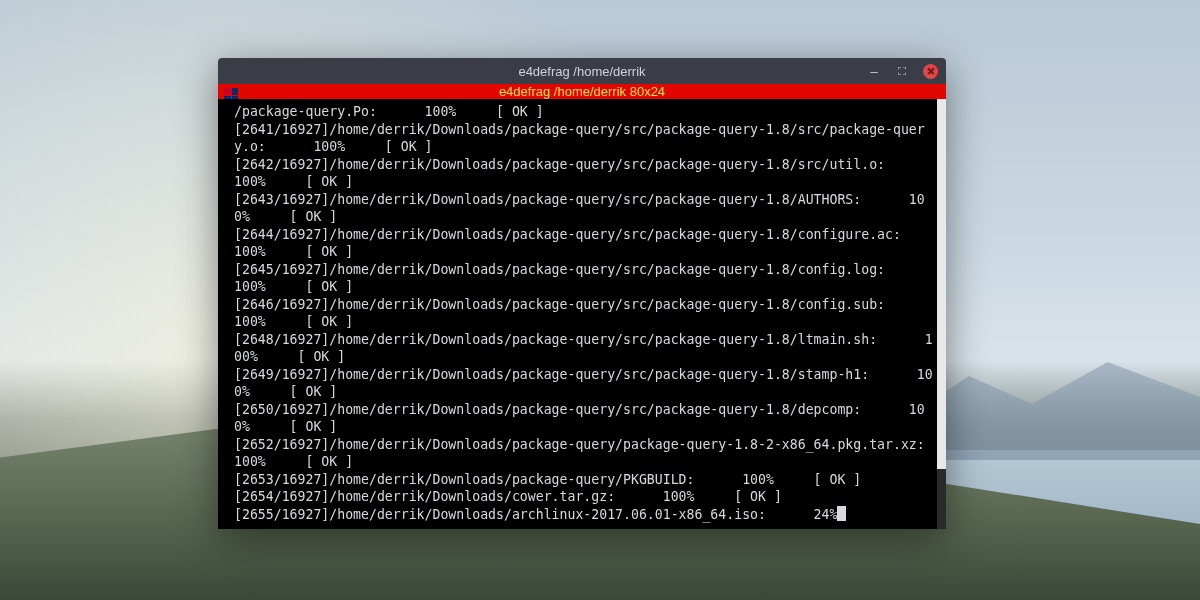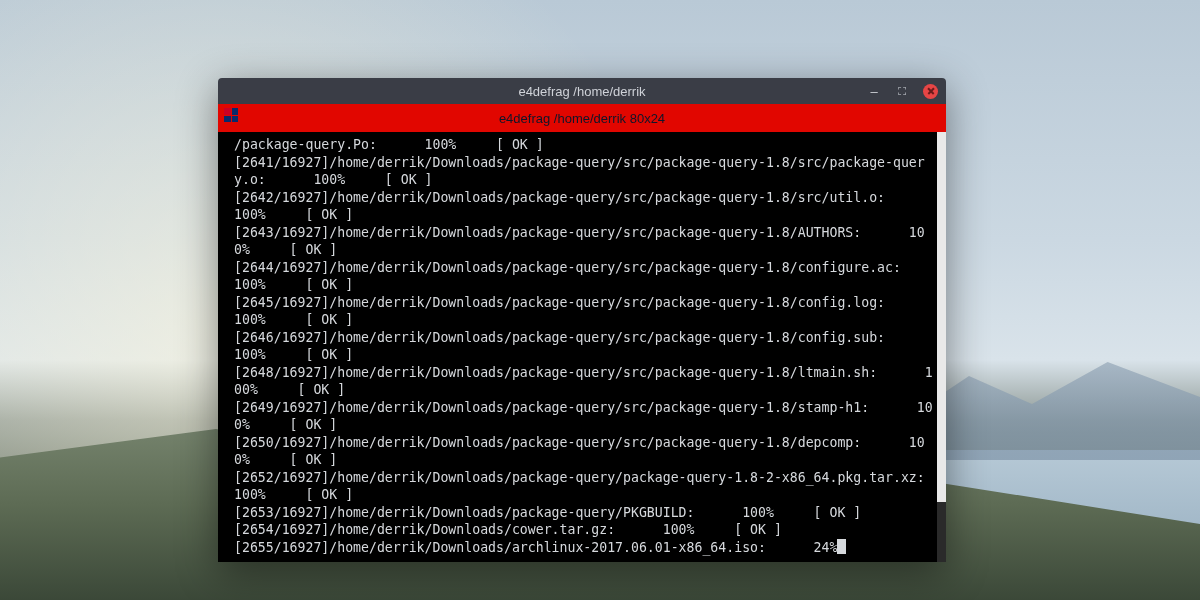--- a/index.html
+++ b/index.html
@@ -33,21 +33,20 @@
   }
 
   .window {
     position: absolute;
     left: 218px; top: 58px;
     width: 728px;
     box-shadow: 0 10px 40px rgba(0,0,0,0.45);
     border-radius: 4px 4px 0 0;
     overflow: hidden;
     font-size: 0; 
-    margin-top: 20px;
   }
   .titlebar {
     height: 26px;
     background: #3a3d46;
     display: flex; align-items: center; justify-content: center;
     position: relative;
     font-size: 13px;
     color: #cfd2d8;
   }
   .titlebar .controls {
@@ -62,25 +61,25 @@
     background:#e64545; position:relative;
   }
   .win-btn.close::before, .win-btn.close::after{
     content:""; position:absolute; left:50%; top:50%;
     width:8px; height:1.6px; background:#6a1b1b;
   }
   .win-btn.close::before{ transform:translate(-50%,-50%) rotate(45deg);}
   .win-btn.close::after{  transform:translate(-50%,-50%) rotate(-45deg);}
 
   .tabstrip {
-    height: 28px;
+    height: 15px;
     background: #e10600;
     position: relative;
     display:flex; align-items:center; justify-content:center;
-    font-size: 13px; color:#0f172a;
+    font-size: 13px; color:#fde047;
   }
   .tab-icon {
     position:absolute; left:6px; top:4px;
     width:14px; height:14px;
     display:grid; grid-template-columns:1fr 1fr; grid-template-rows:1fr 1fr;
     gap:1px;
   }
   .tab-icon span{ background:#0a2a6b; }
   .tab-icon span:nth-child(1){ background:#c02; }
 

